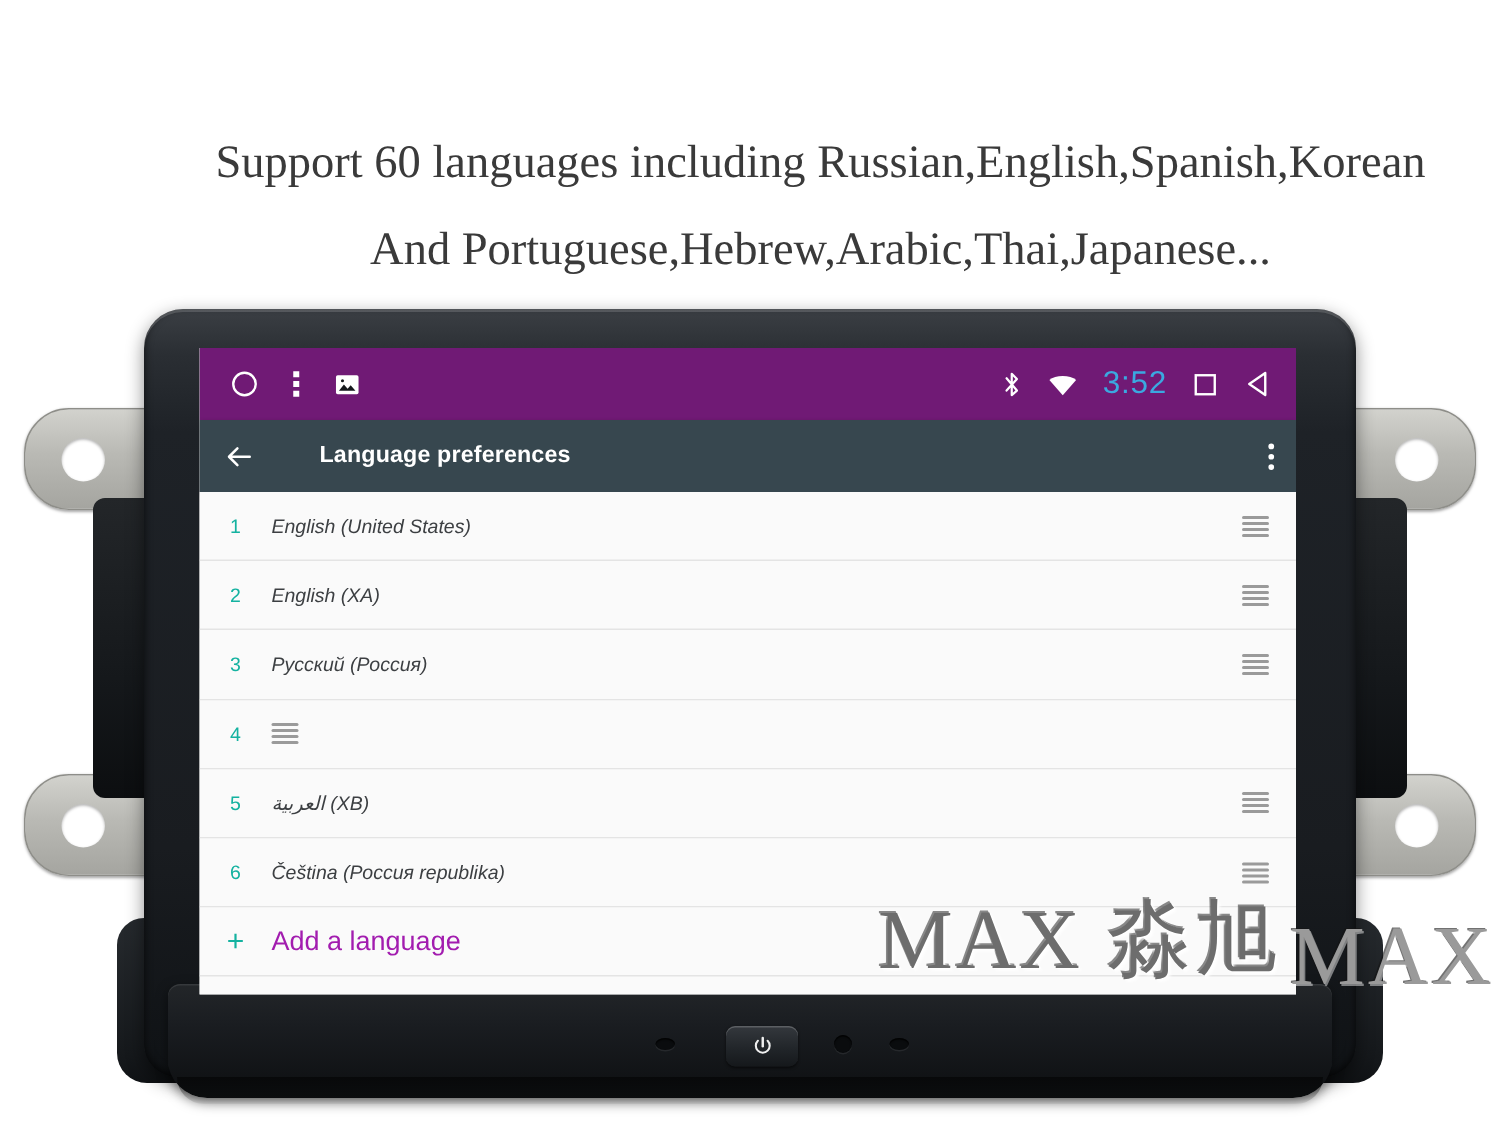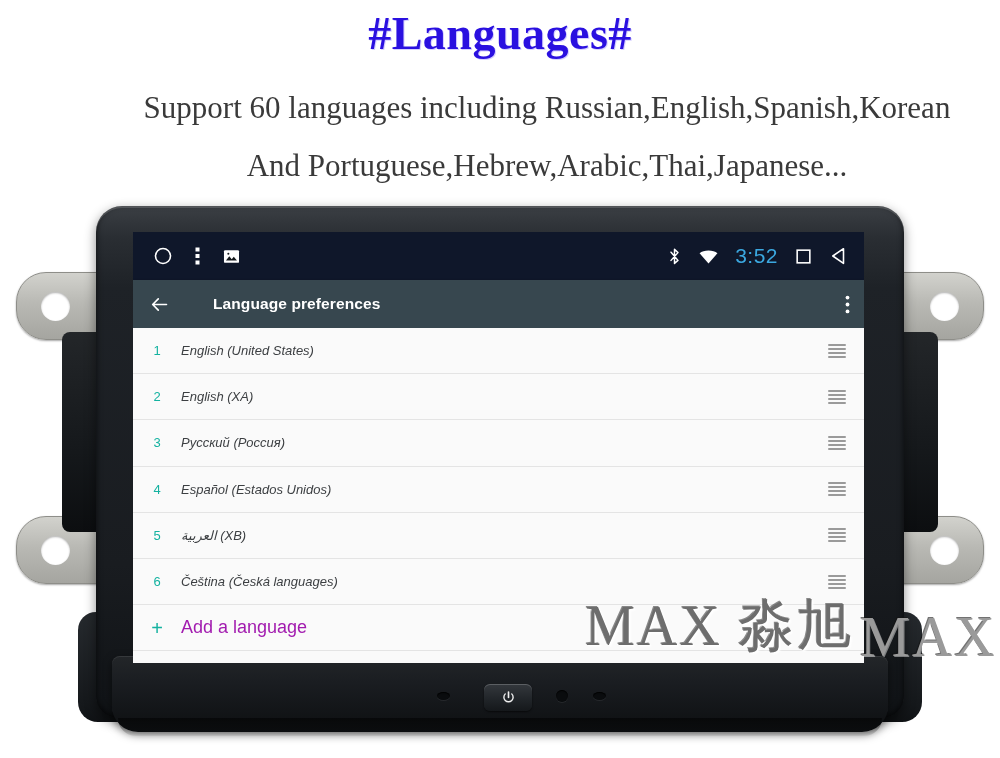--- a/index.html
+++ b/index.html
@@ -188,21 +188,21 @@
     width: 731px;
     height: 431px;
     background: #fafafa;
     overflow: hidden;
   }
 
   
   #status-bar {
     position: relative;
     height: 48px;
-    background: #0f172a;
+    background: #701a75;
     display: flex;
     align-items: center;
     padding: 0 16px 0 20px;
     box-sizing: border-box;
   }
   #status-left { display: flex; align-items: center; gap: 22px; }
   #status-right { margin-left: auto; display: flex; align-items: center; gap: 16px; }
   #status-clock {
     color: #3ba8e0;
     font-size: 21px;
@@ -325,21 +325,20 @@
     letter-spacing: 2px;
     text-shadow: 1px 1px 0 rgba(255,255,255,0.45), -1px -1px 0 rgba(20,20,20,0.6);
     pointer-events: none;
     white-space: nowrap;
   }
 </style>
 </head>
 <body>
 
 <div id="header-block">
-  <div id="promo-title">#Languages#</div>
   <div class="promo-sub" id="promo-sub-1">Support 60 languages including Russian,English,Spanish,Korean</div>
   <div class="promo-sub" id="promo-sub-2">And Portuguese,Hebrew,Arabic,Thai,Japanese...</div>
 </div>
 
 <div id="head-unit">
 
   <div class="bracket" id="bracket-top-left">
     <div class="bracket-hole"></div>
   </div>
   <div class="bracket" id="bracket-bottom-left">
@@ -467,21 +466,20 @@
         <span class="drag-handle">
             <span></span>
             <span></span>
             <span></span>
             <span></span>
           </span>
       </div>
 
       <div class="lang-row">
         <span class="lang-index">4</span>
-        <span class="lang-label">Español (Estados Unidos)</span>
         <span class="drag-handle">
             <span></span>
             <span></span>
             <span></span>
             <span></span>
           </span>
       </div>
 
       <div class="lang-row">
         <span class="lang-index">5</span>
@@ -489,21 +487,21 @@
         <span class="drag-handle">
             <span></span>
             <span></span>
             <span></span>
             <span></span>
           </span>
       </div>
 
       <div class="lang-row">
         <span class="lang-index">6</span>
-        <span class="lang-label">Čeština (Česká languages)</span>
+        <span class="lang-label">Čeština (Россия republika)</span>
         <span class="drag-handle">
             <span></span>
             <span></span>
             <span></span>
             <span></span>
           </span>
       </div>
 
       <div id="add-language-row">
         <span id="add-language-icon">+</span>

